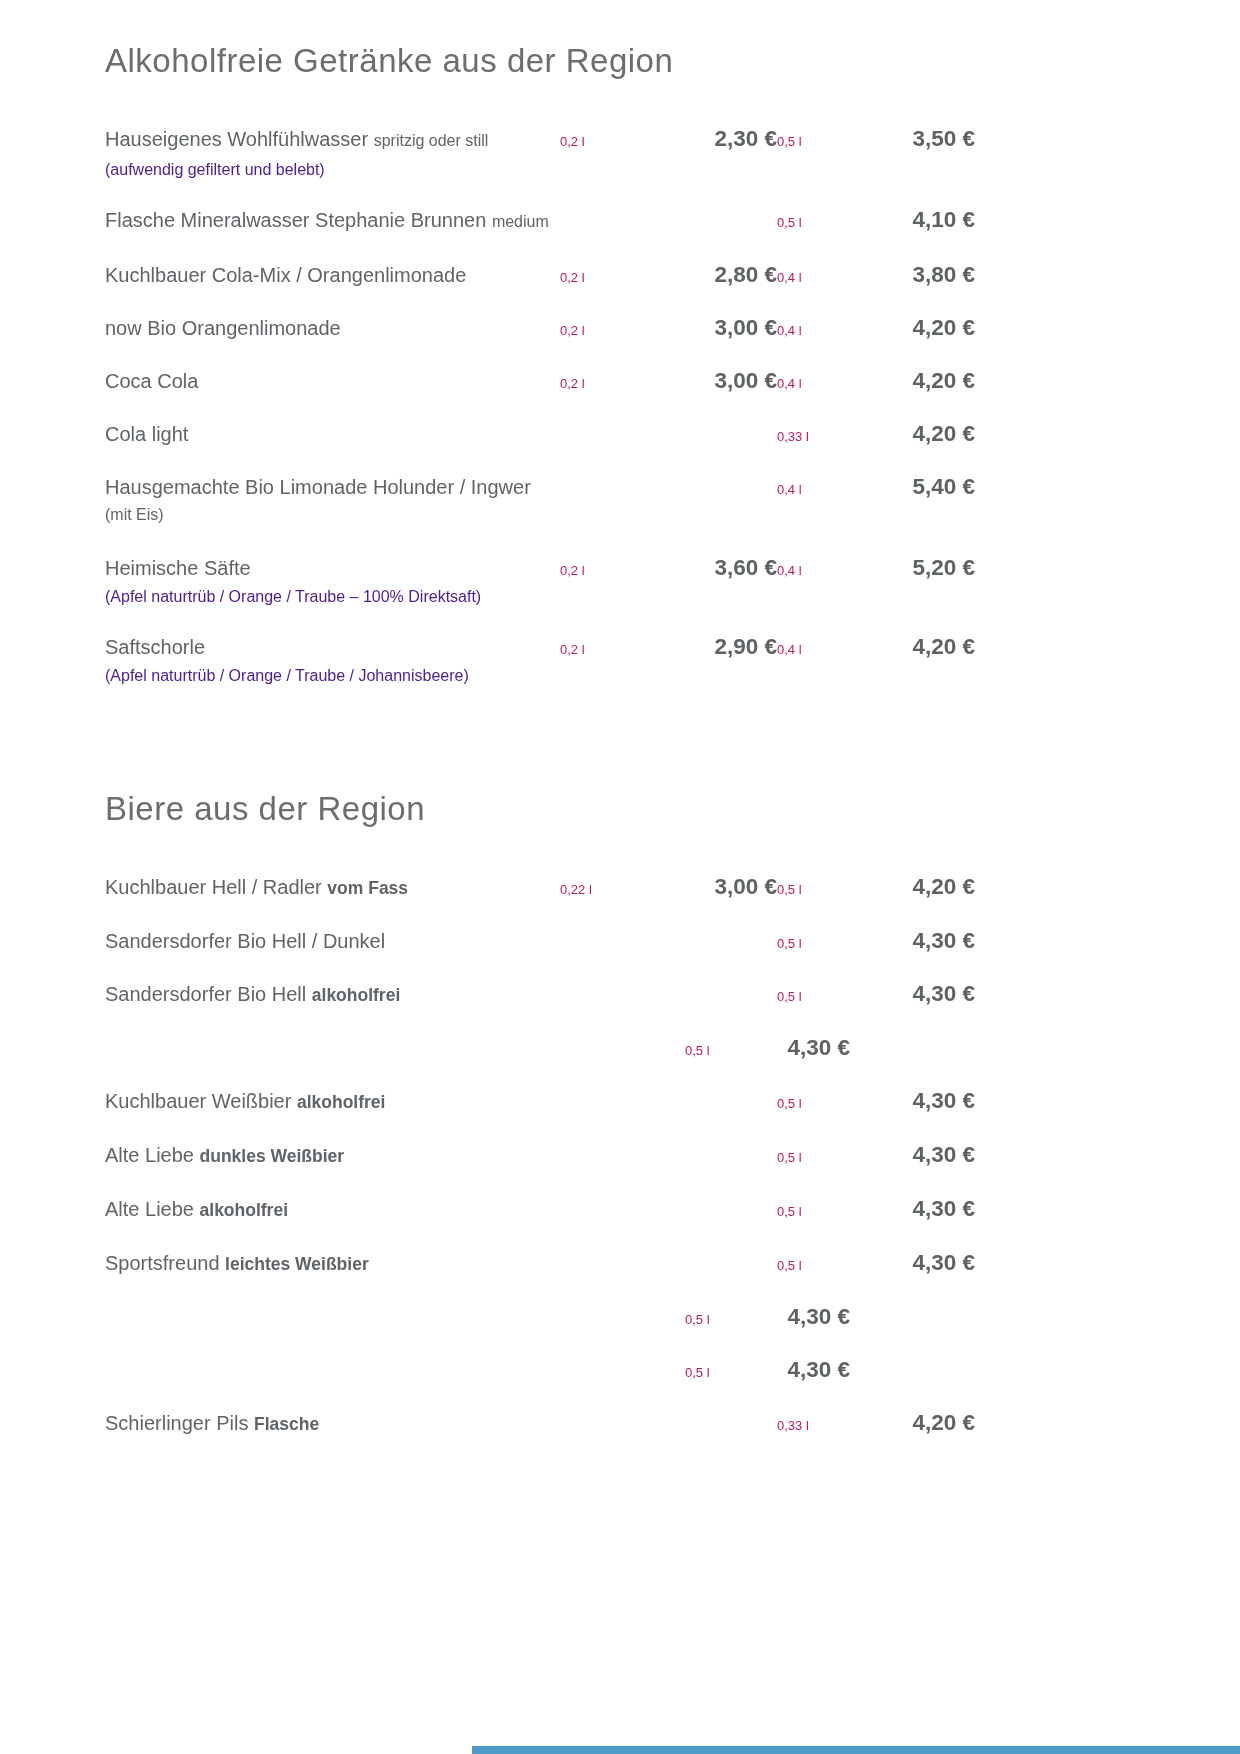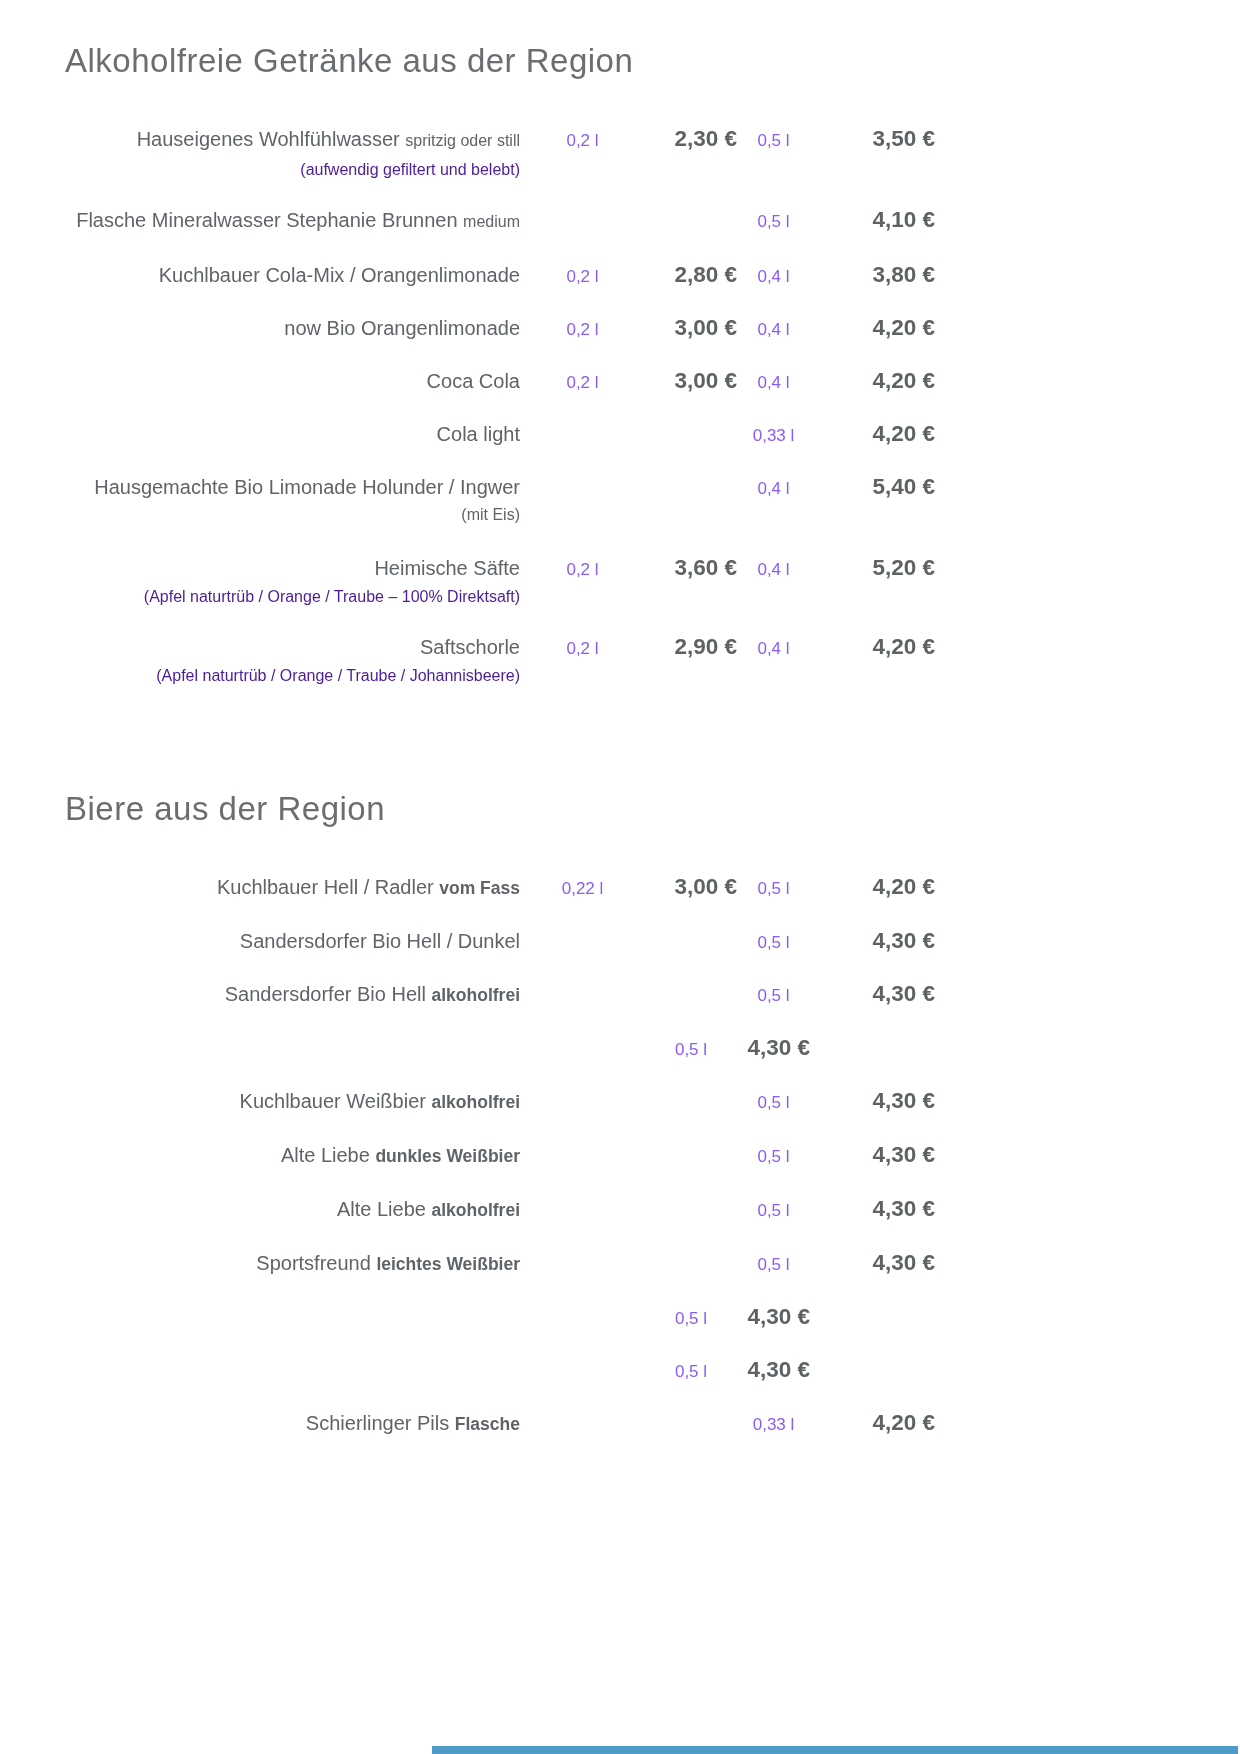--- a/index.html
+++ b/index.html
@@ -10,43 +10,44 @@
     font-family: "Liberation Sans", "DejaVu Sans", sans-serif;
     color: #63686b;
     position: relative;
     overflow: hidden;
   }
   .page {
     position: relative;
     width: 1008px;
     height: 1754px;
     padding: 42px 0 0 65px;
+    margin-left: 40px;
   }
   .menu-content { width: 962px; }
   .menu-section { display: block; }
   .menu-section + .menu-section { margin-top: 104px; }
   .section-title {
     font-size: 33px;
     font-weight: 400;
     letter-spacing: 0.5px;
     color: #6a6e71;
     margin-bottom: 46px;
   }
   .row {
     display: grid;
     grid-template-columns: 1fr 125px 92px 73px 125px 92px;
     align-items: baseline;
     margin-bottom: 27px;
   }
-  .name-cell { font-size: 20px; color: #5f6468; line-height: 26px; text-align: right; }
+  .name-cell { font-size: 20px; color: #5f6468; line-height: 26px; }
   .item-name { font-size: 20px; }
   .suffix-small { font-size: 16px; }
   .suffix-bold { font-size: 17.5px; font-weight: 700; }
   .note { font-size: 16px; line-height: 20px; margin-top: 6px; color: #4c1d95; }
-  .size { text-align: center; font-size: 17px; color: #8b5cf6; white-space: nowrap; }
+  .size { font-size: 13px; color: #be185d; white-space: nowrap; }
   .price { text-align: right; font-size: 22.5px; color: #5d6265; white-space: nowrap; font-weight: bold; }
   .footer-accent-bar {
     position: absolute;
     bottom: 0;
     left: 432px;
     width: 806px;
     height: 8px;
   }
 </style>
 </head>

